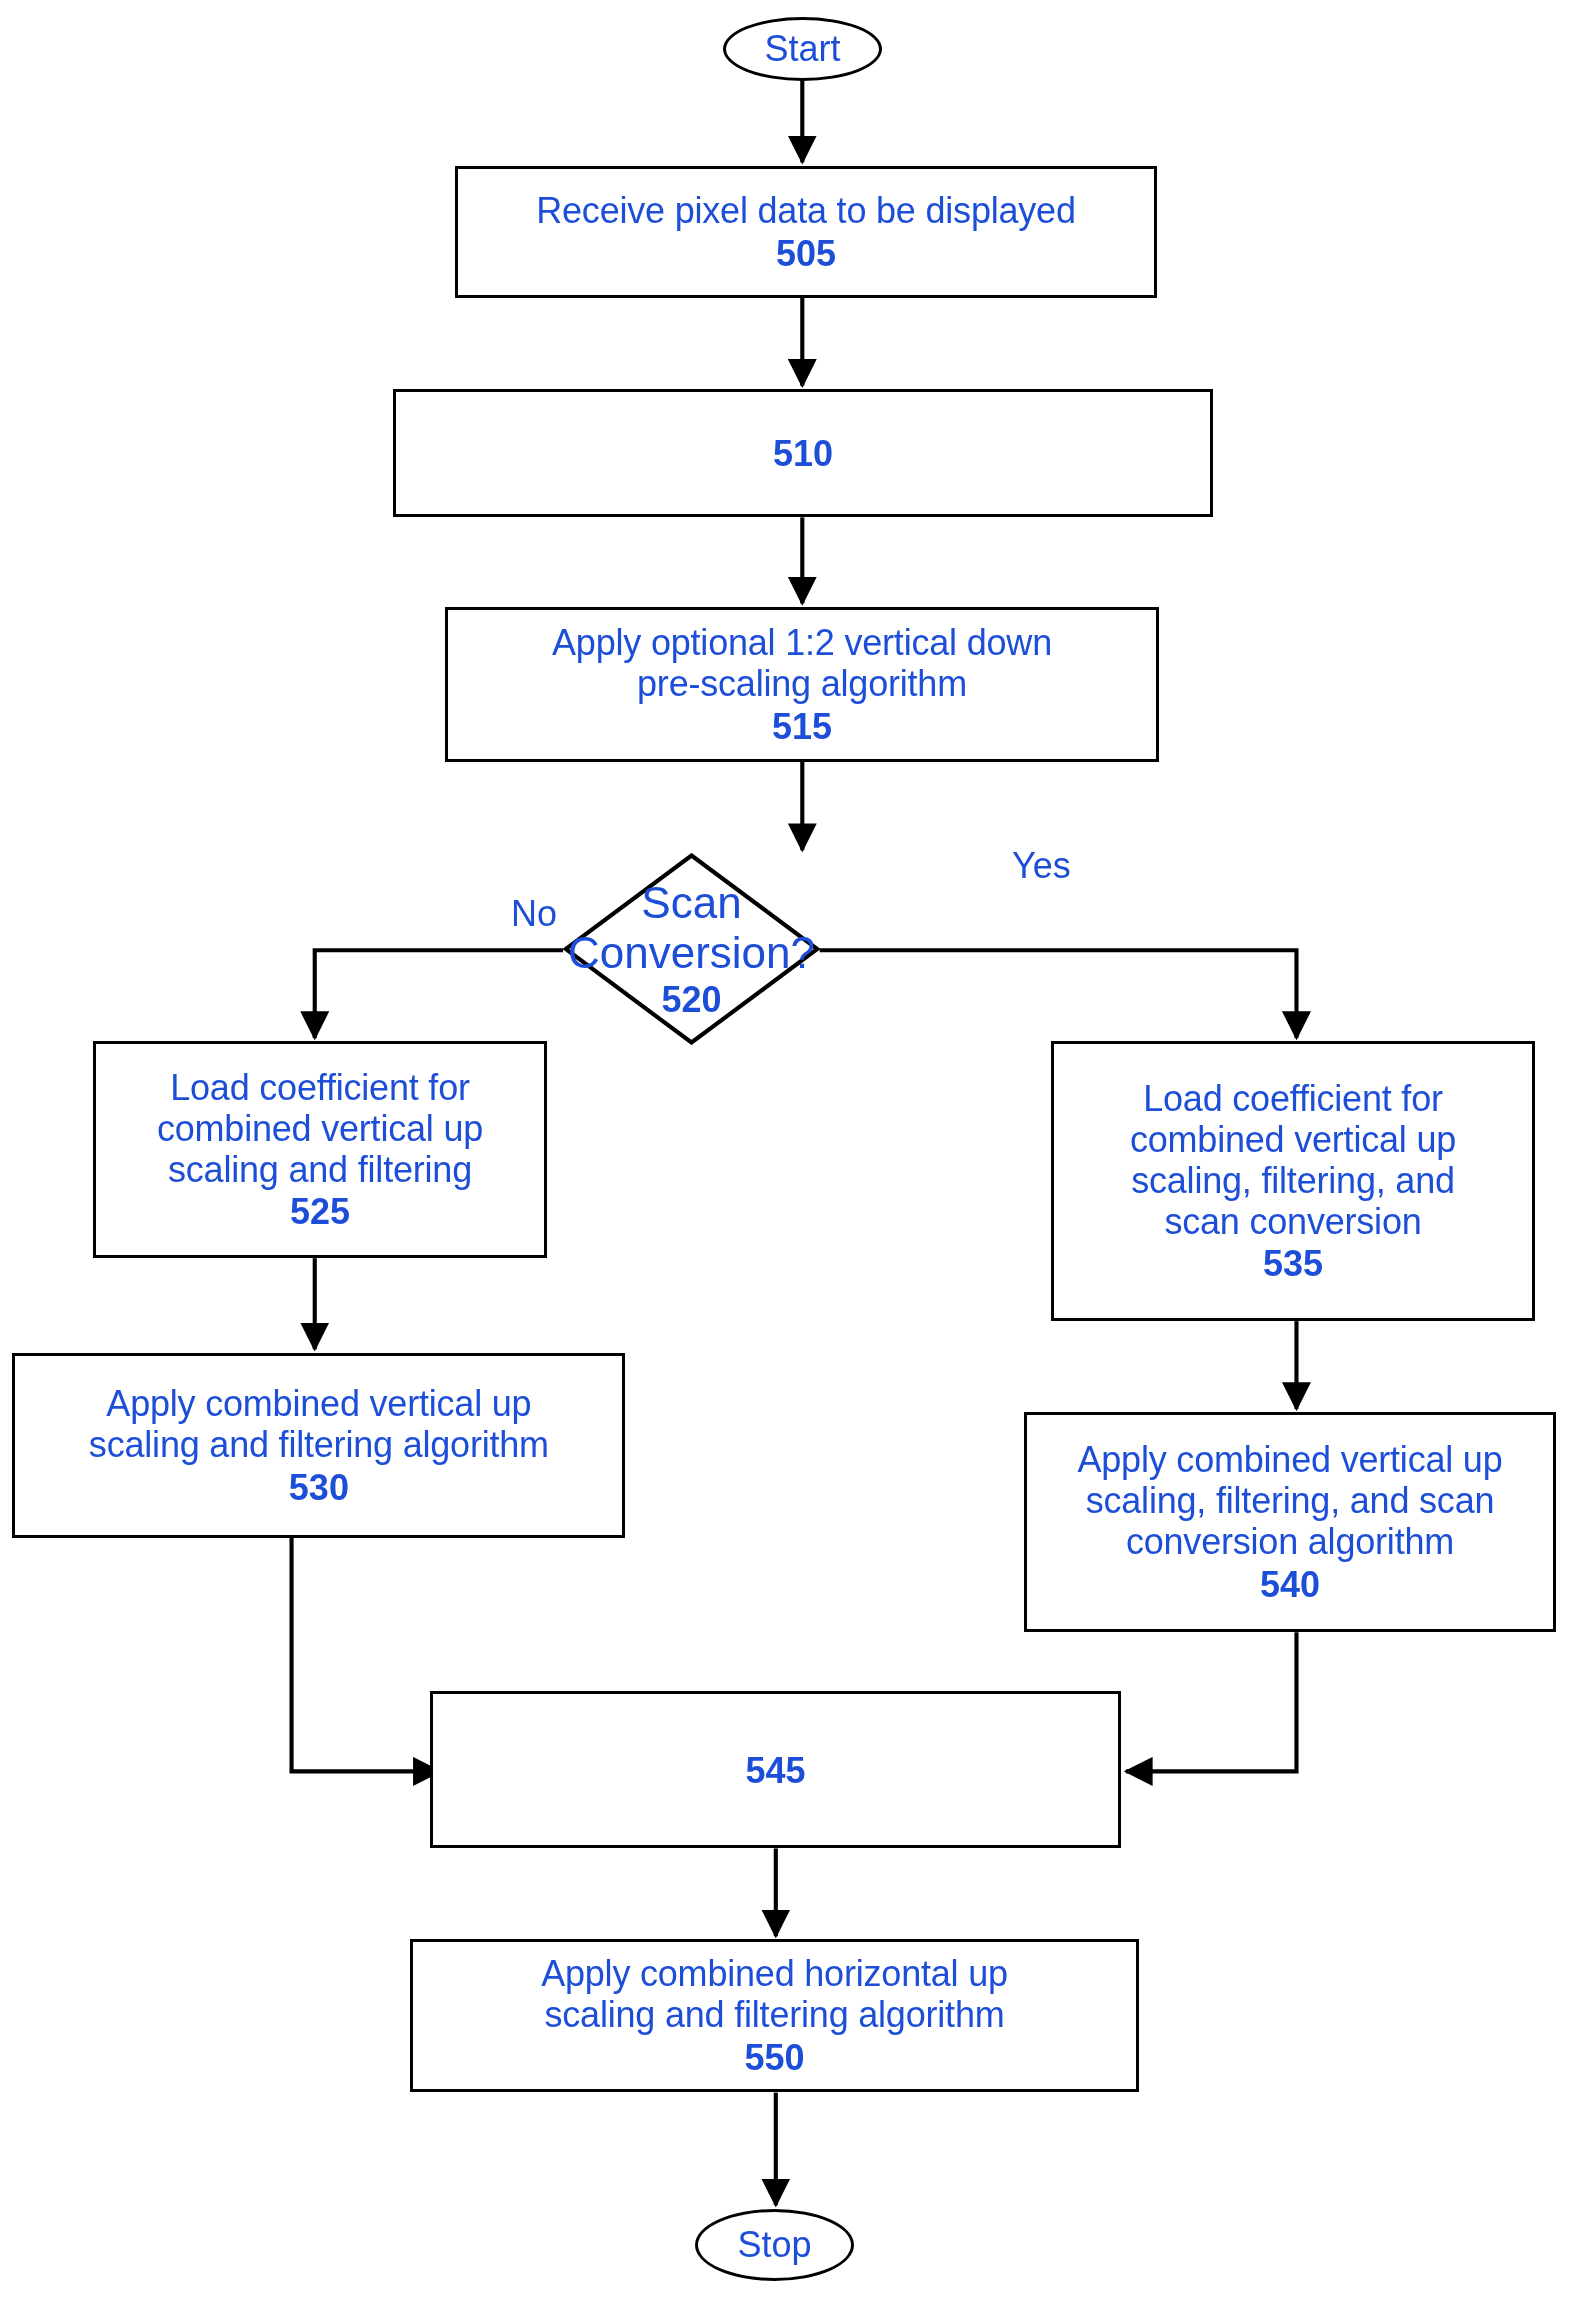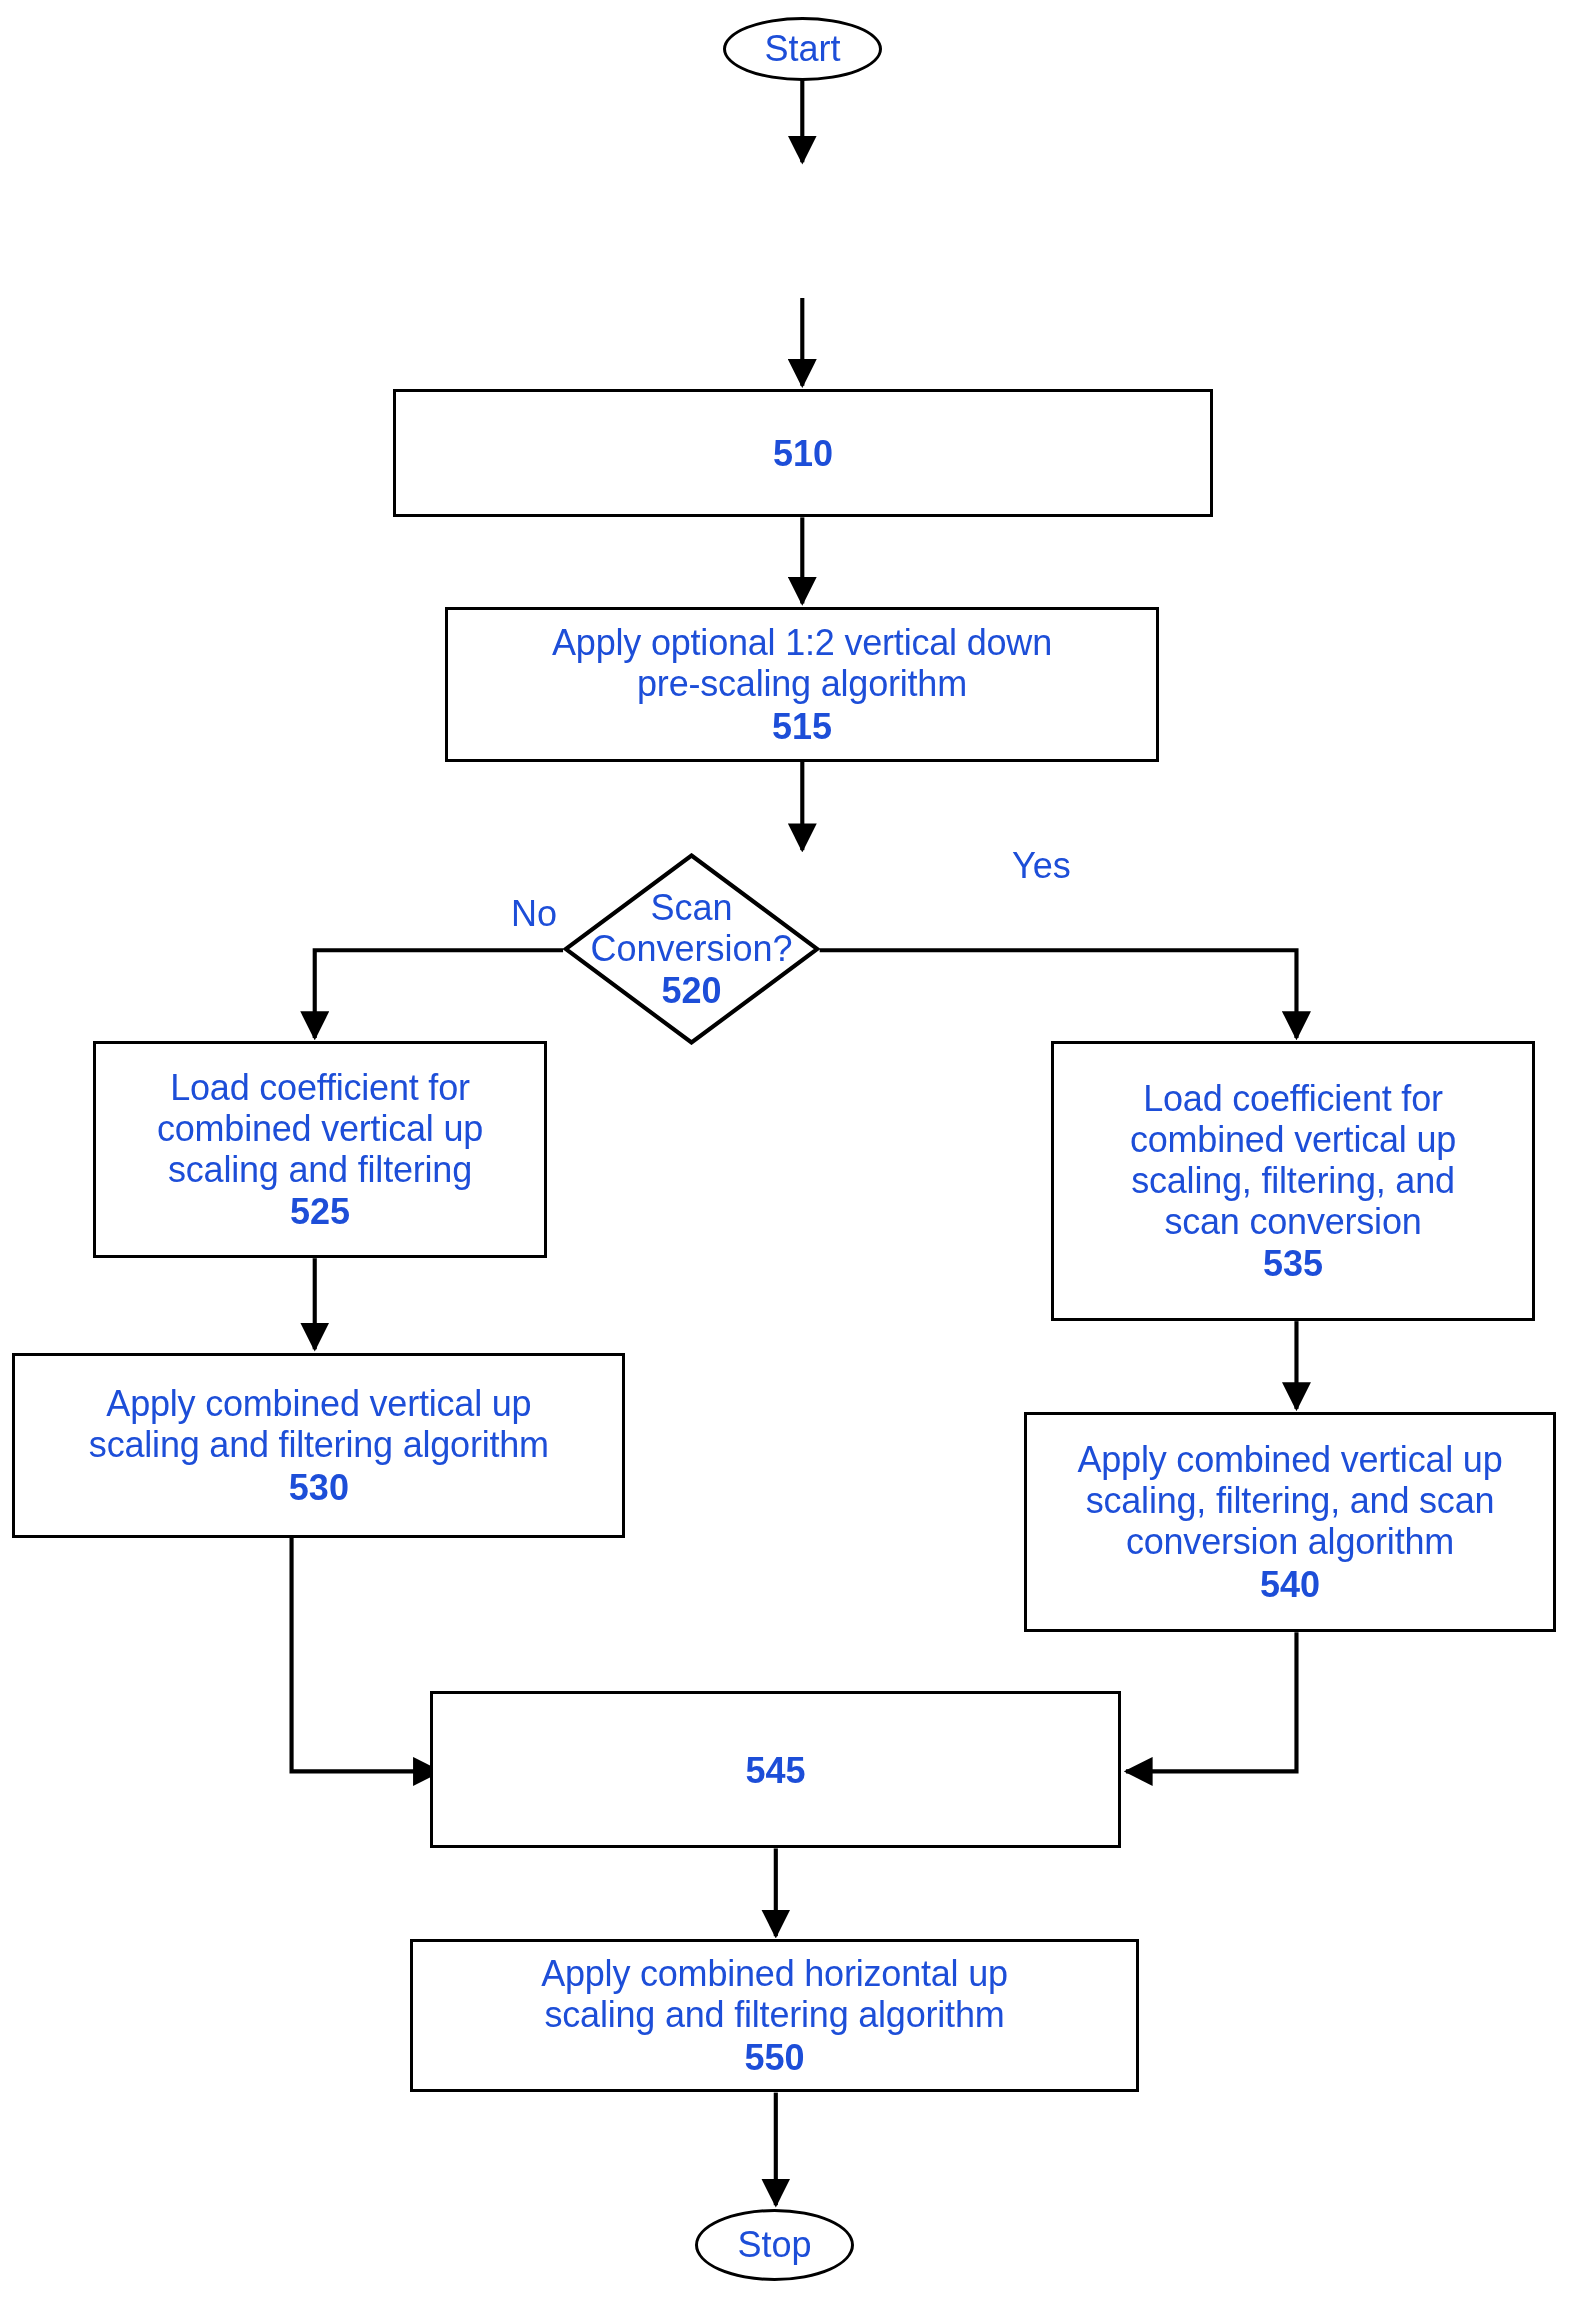--- a/index.html
+++ b/index.html
@@ -58,21 +58,21 @@
   .term .txt {
     font-size: 36px;
     line-height: 1;
   }
   .decision {
     background: transparent;
   }
   .decision .dlabel {
     position: relative;
     z-index: 2;
-    font-size: 36px;
+    font-size: 44px;
     line-height: 1.14;
     white-space: pre-line;
   }
   .decision .ref {
     position: relative;
     z-index: 2;
     font-size: 36px;
     font-weight: bold;
     line-height: 1.14;
   }
@@ -119,20 +119,24 @@
       <path d="M 937 2233 L 937 2339" marker-end="url(#arrow)"></path>
 
       <path d="M 937 2528 L 937 2664" marker-end="url(#arrow)"></path>
     </g>
   </svg>
 
   <div class="node term" style="left:723px; top:16.6px; width:159px; height:64px;">
     <div class="txt">Start</div>
   </div>
 
+  <div class="node proc" style="left:455px; top:166px; width:702px; height:132px;">
+    <div class="txt">Receive pixel data to be displayed</div>
+    <div class="ref">505</div>
+  </div>
 
   <div class="node proc" style="left:393px; top:389px; width:820px; height:128px;">
     <div class="ref">510</div>
   </div>
 
   <div class="node proc" style="left:445px; top:607px; width:714px; height:155px;">
     <div class="txt">Apply optional 1:2 vertical down
 pre-scaling algorithm</div>
     <div class="ref">515</div>
   </div>

